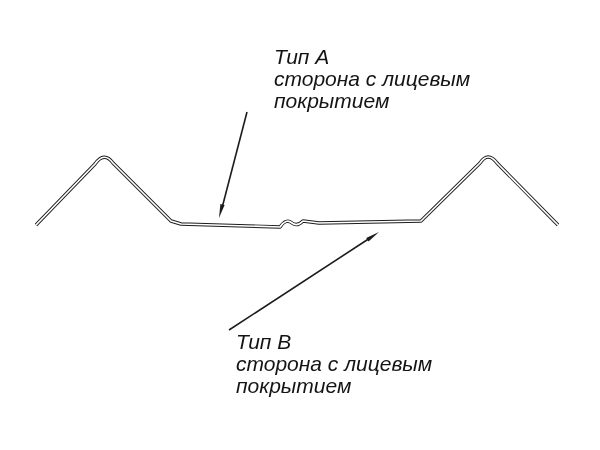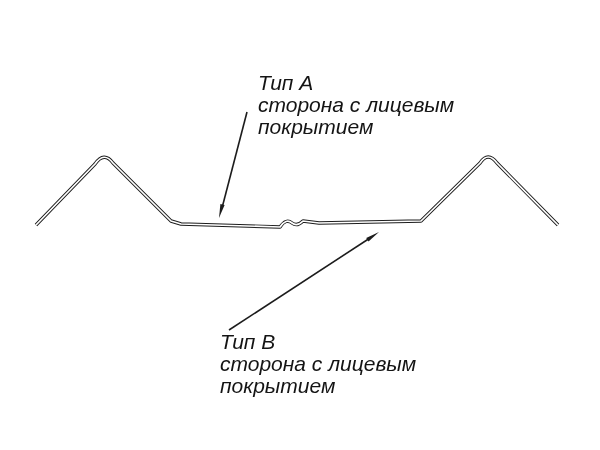--- a/index.html
+++ b/index.html
@@ -43,22 +43,22 @@
   }
   .label {
     position: absolute;
     font-family: "Liberation Sans", sans-serif;
     font-style: italic;
     font-size: 21px;
     line-height: 22px;
     color: #141414;
     white-space: nowrap;
   }
-  .label-a { left: 258px; top: 46px; margin-top: 26px; }
-  .label-b { left: 220px; top: 331px; }
+  .label-a { left: 274px; top: 46px; }
+  .label-b { left: 236px; top: 331px; }
 </style>
 </head>
 <body>
 
 <div class="canvas">
 
   <svg width="600" height="450" viewBox="0 0 600 450">
 
     <path class="profile-outer" d="M 36 225 L 95 164 Q 104 151 113 163 L 171 221 L 181 224 L 280 227
              q 6 -9 12 -4 q 5 4 11 -2 L 319 223 L 421 221 L 480 163

